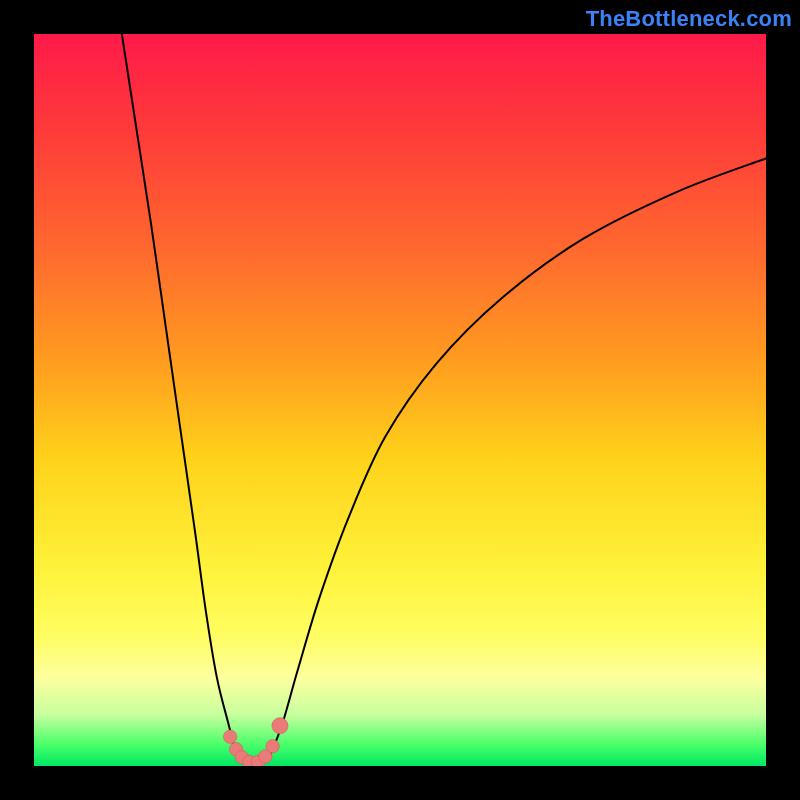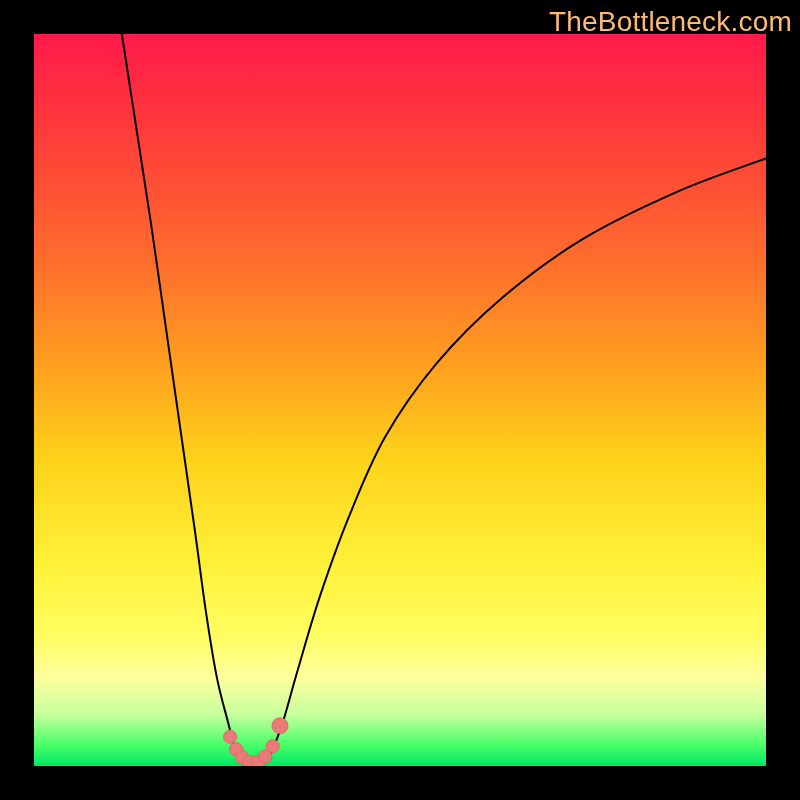--- a/index.html
+++ b/index.html
@@ -37,23 +37,23 @@
       #fdff9e 88%,
       #c7ff9e 93%,
       #4cff6a 97%,
       #00e863 100%
     );
   }
   .watermark {
     position: absolute;
     top: 6px;
     right: 8px;
-    color: #fdba74;
-    font-size: 28px;
-    font-weight: 400;
+    color: #3b82f6;
+    font-size: 22px;
+    font-weight: 700;
     letter-spacing: 0.2px;
     user-select: none;
   }
   svg.overlay {
     position: absolute;
     top: 0;
     left: 0;
     width: 732px;
     height: 732px;
   }

